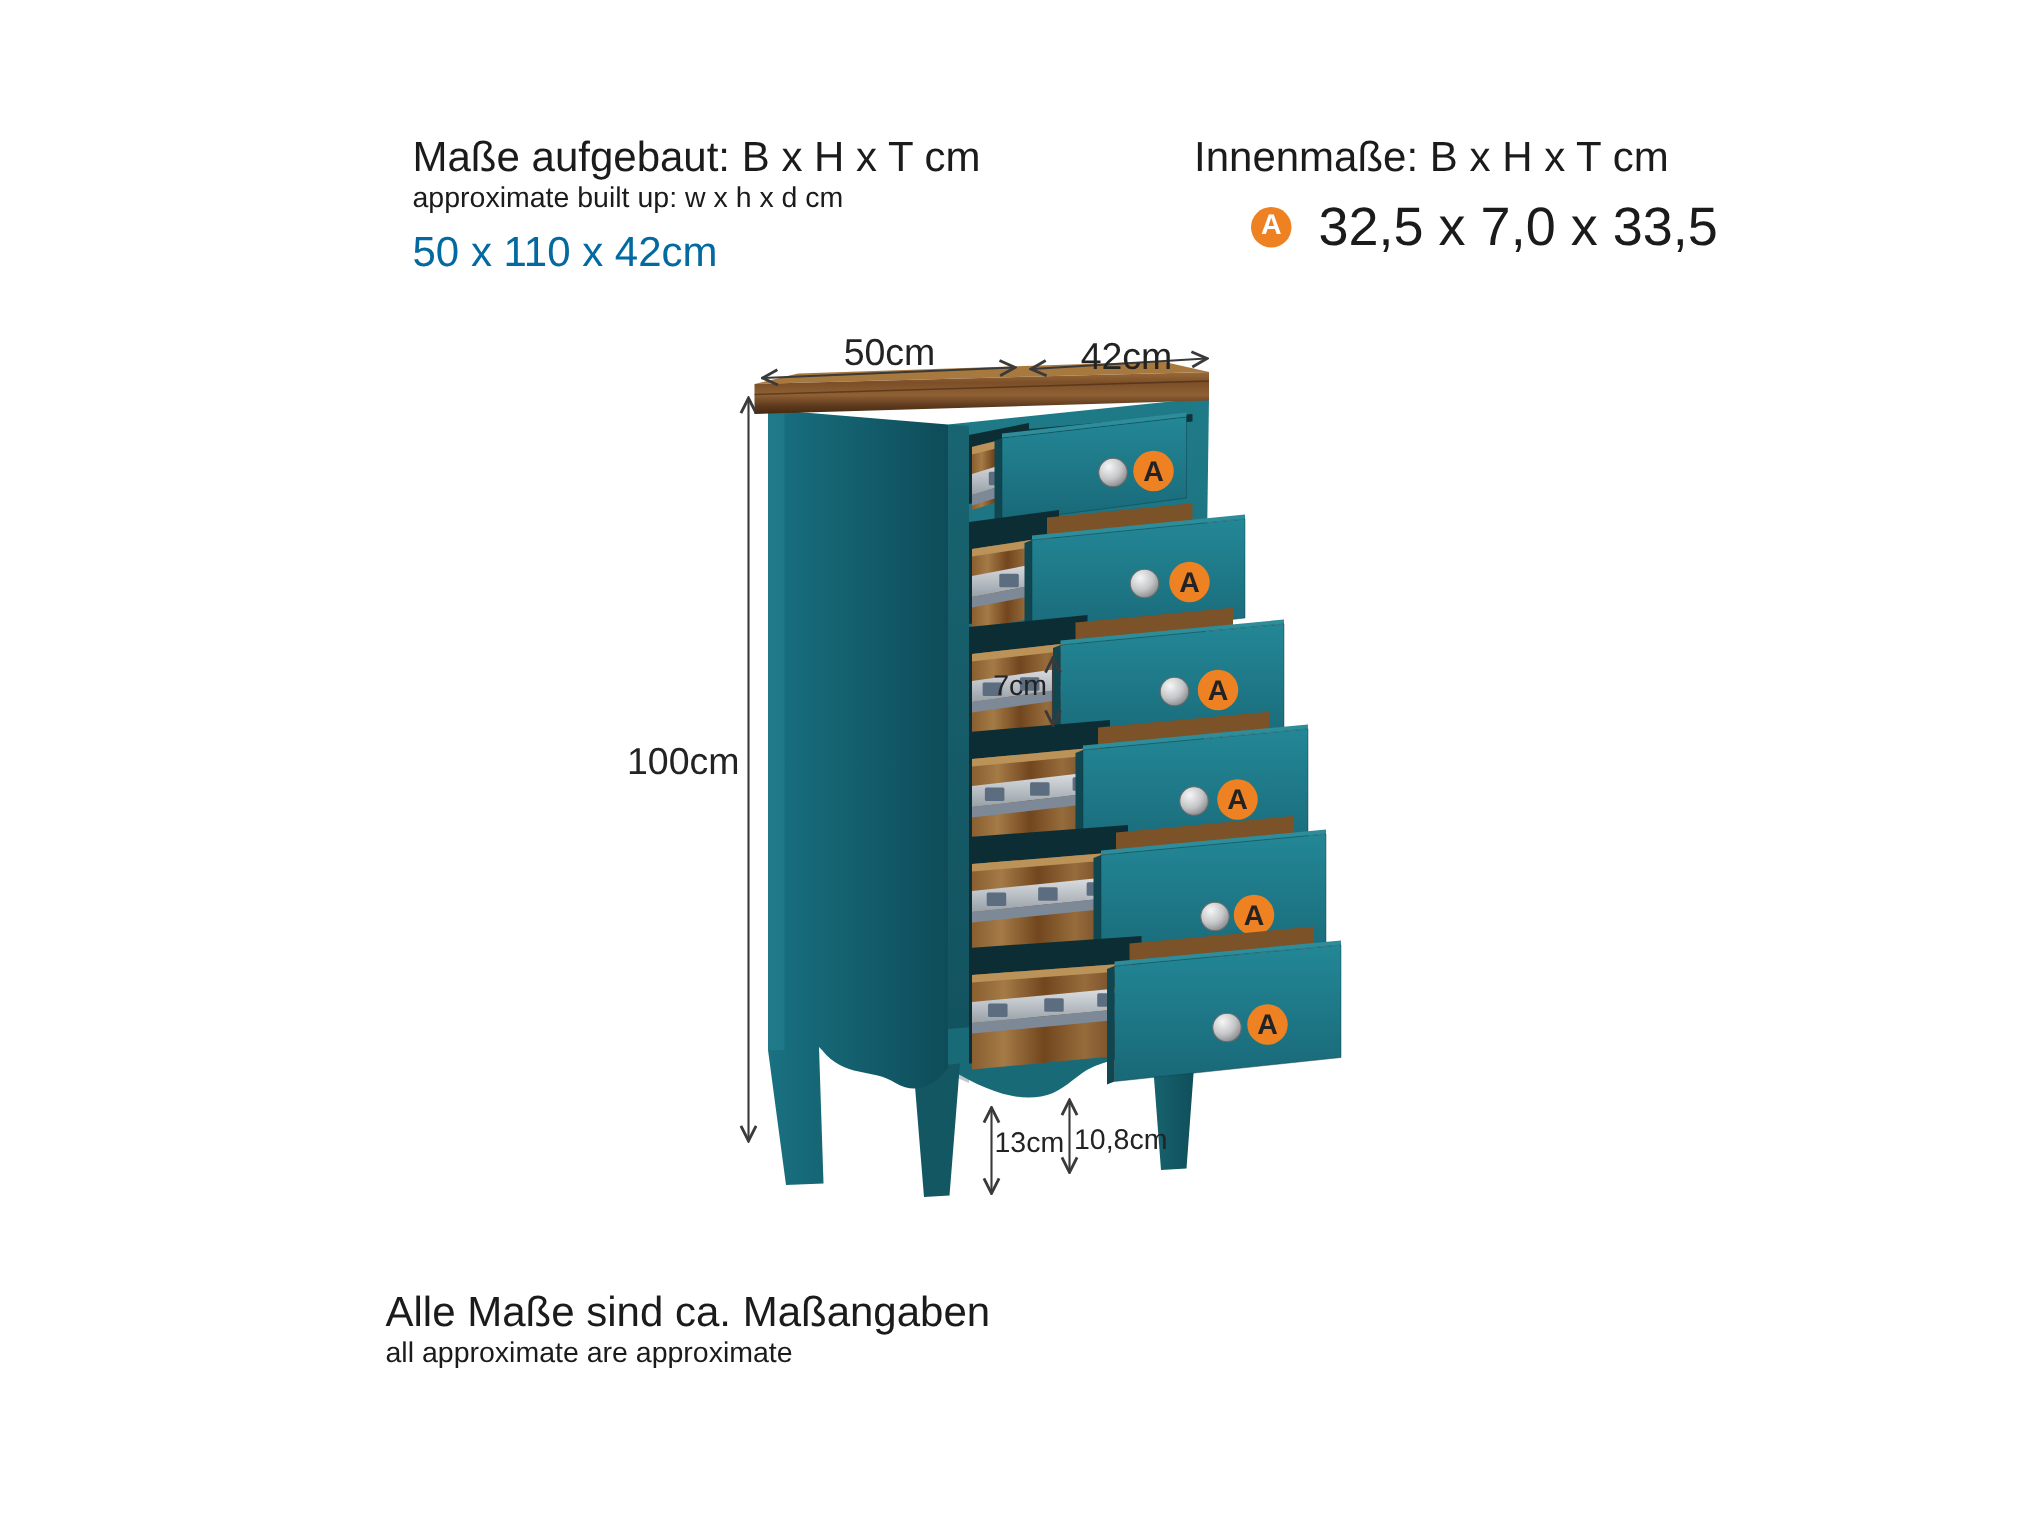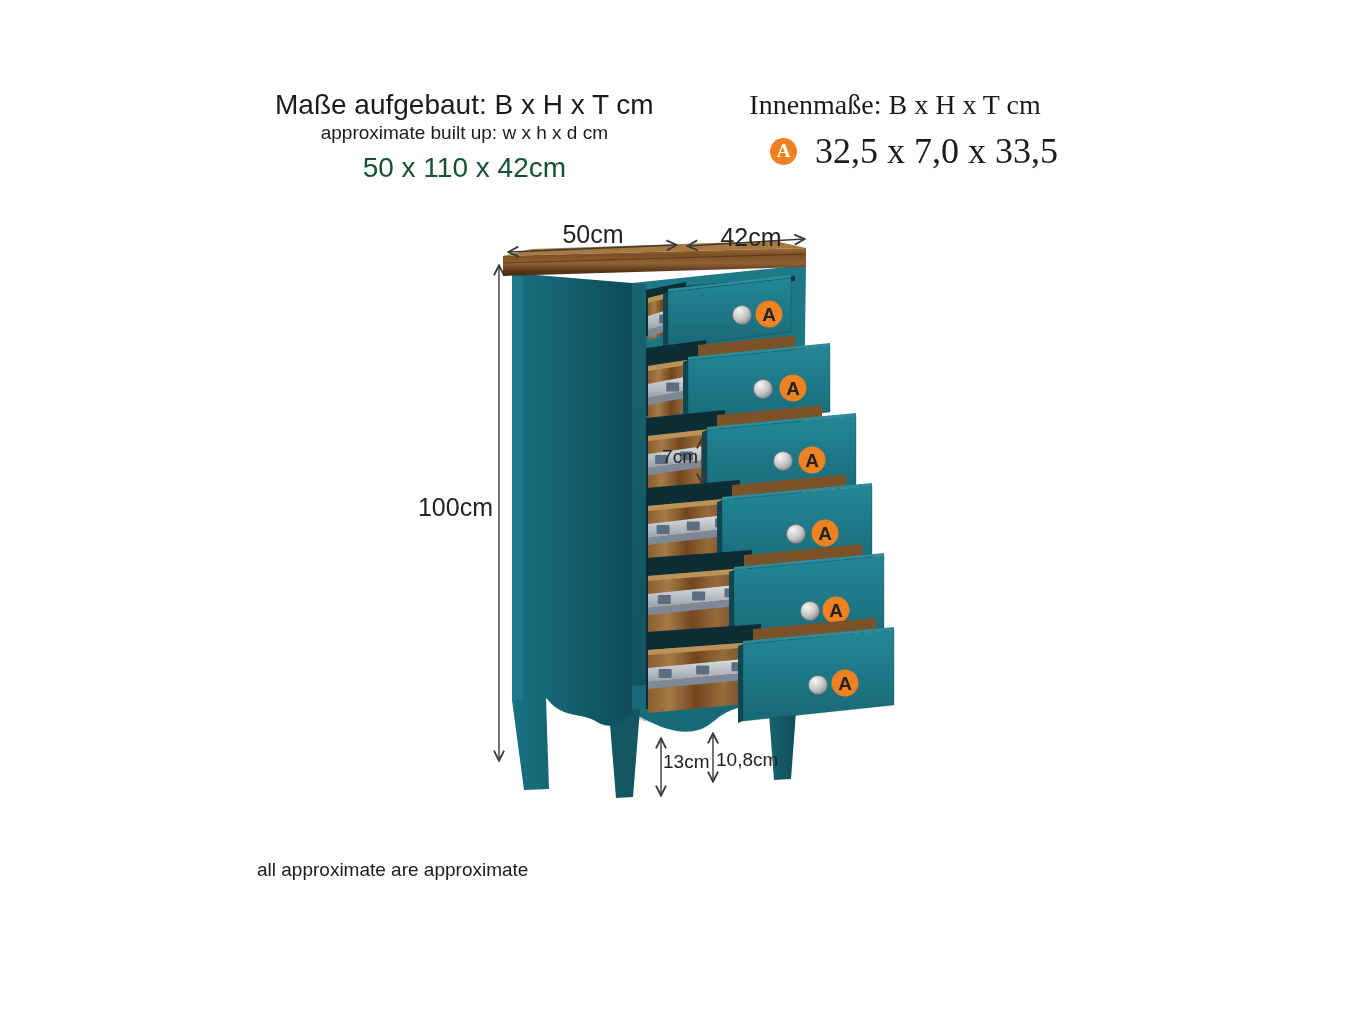--- a/index.html
+++ b/index.html
@@ -1,22 +1,22 @@
 <!DOCTYPE html>
 <html><head>
 <meta charset="utf-8">
 <style>
   html,body{margin:0;padding:0;background:#fff;}
   .canvas{position:relative;width:1188px;height:1009px;background:#ffffff;overflow:hidden;
-          font-family:"Liberation Sans", sans-serif;color:#1b1b1b;text-align:center;}
+          font-family:"Liberation Sans", sans-serif;color:#1b1b1b;}
   .scene{position:absolute;left:0;top:0;width:1346px;height:1009px;}
   .txtblock{position:absolute;white-space:nowrap;}
   .t-big{font-size:28px;line-height:1.18;color:#1b1b1b;}
   .t-small{font-size:19px;line-height:1.3;color:#1b1b1b;}
-  .t-value{font-size:28px;line-height:1.2;margin-top:5px;color:#14532d;}
+  .t-value{font-size:28px;line-height:1.2;margin-top:5px;color:#0369a1;}
   .badge-row{display:flex;align-items:center;margin-top:9px;margin-left:38px;}
   .badge-circle{width:27px;height:27px;border-radius:50%;display:flex;align-items:center;
                 justify-content:center;color:#fff;font-weight:bold;font-size:19px;flex:0 0 auto;}
   .badge-value{font-size:36px;margin-left:18px;}
   svg text{font-family:"Liberation Sans", sans-serif;fill:#232323;}
   .dim-lg{font-size:25px;}
   .dim-sm{font-size:19px;}
   .dimline{stroke:#3a3a3a;stroke-width:1.4;fill:none;
            marker-start:url(#arr);marker-end:url(#arr);}
 </style>
@@ -24,29 +24,30 @@
 <body>
 
 <div class="canvas">
 
   <div class="txtblock" style="left:275px;top:88px;">
     <div class="t-big">Maße aufgebaut: B x H x T cm</div>
     <div class="t-small">approximate built up: w x h x d cm</div>
     <div class="t-value">50 x 110 x 42cm</div>
   </div>
 
-  <div class="txtblock" style="left:732px;top:88px;font-family:Liberation Serif, serif;">
+  <div class="txtblock" style="left:796px;top:88px;">
     <div class="t-big">Innenmaße: B x H x T cm</div>
     <div class="badge-row">
       <div class="badge-circle" id="hdr-badge" style="background: rgb(238, 129, 34);">A</div>
       <div class="badge-value">32,5 x 7,0 x 33,5</div>
     </div>
   </div>
 
   <div class="txtblock" style="left:257px;top:858px;">
+    <div class="t-big">Alle Maße sind ca. Maßangaben</div>
     <div class="t-small">all approximate are approximate</div>
   </div>
 
   <svg class="scene" viewBox="0 0 1346 1009">
     <defs>
       <marker id="arr" viewBox="0 0 10 10" refX="8.5" refY="5" markerWidth="9" markerHeight="9" orient="auto-start-reverse">
         <path d="M1,1 L9,5 L1,9" fill="none" stroke="#3a3a3a" stroke-width="1.5"></path>
       </marker>
       <linearGradient id="faceGrad" x1="0" y1="0" x2="0" y2="1">
         <stop offset="0" stop-color="#1f7a88"></stop>

